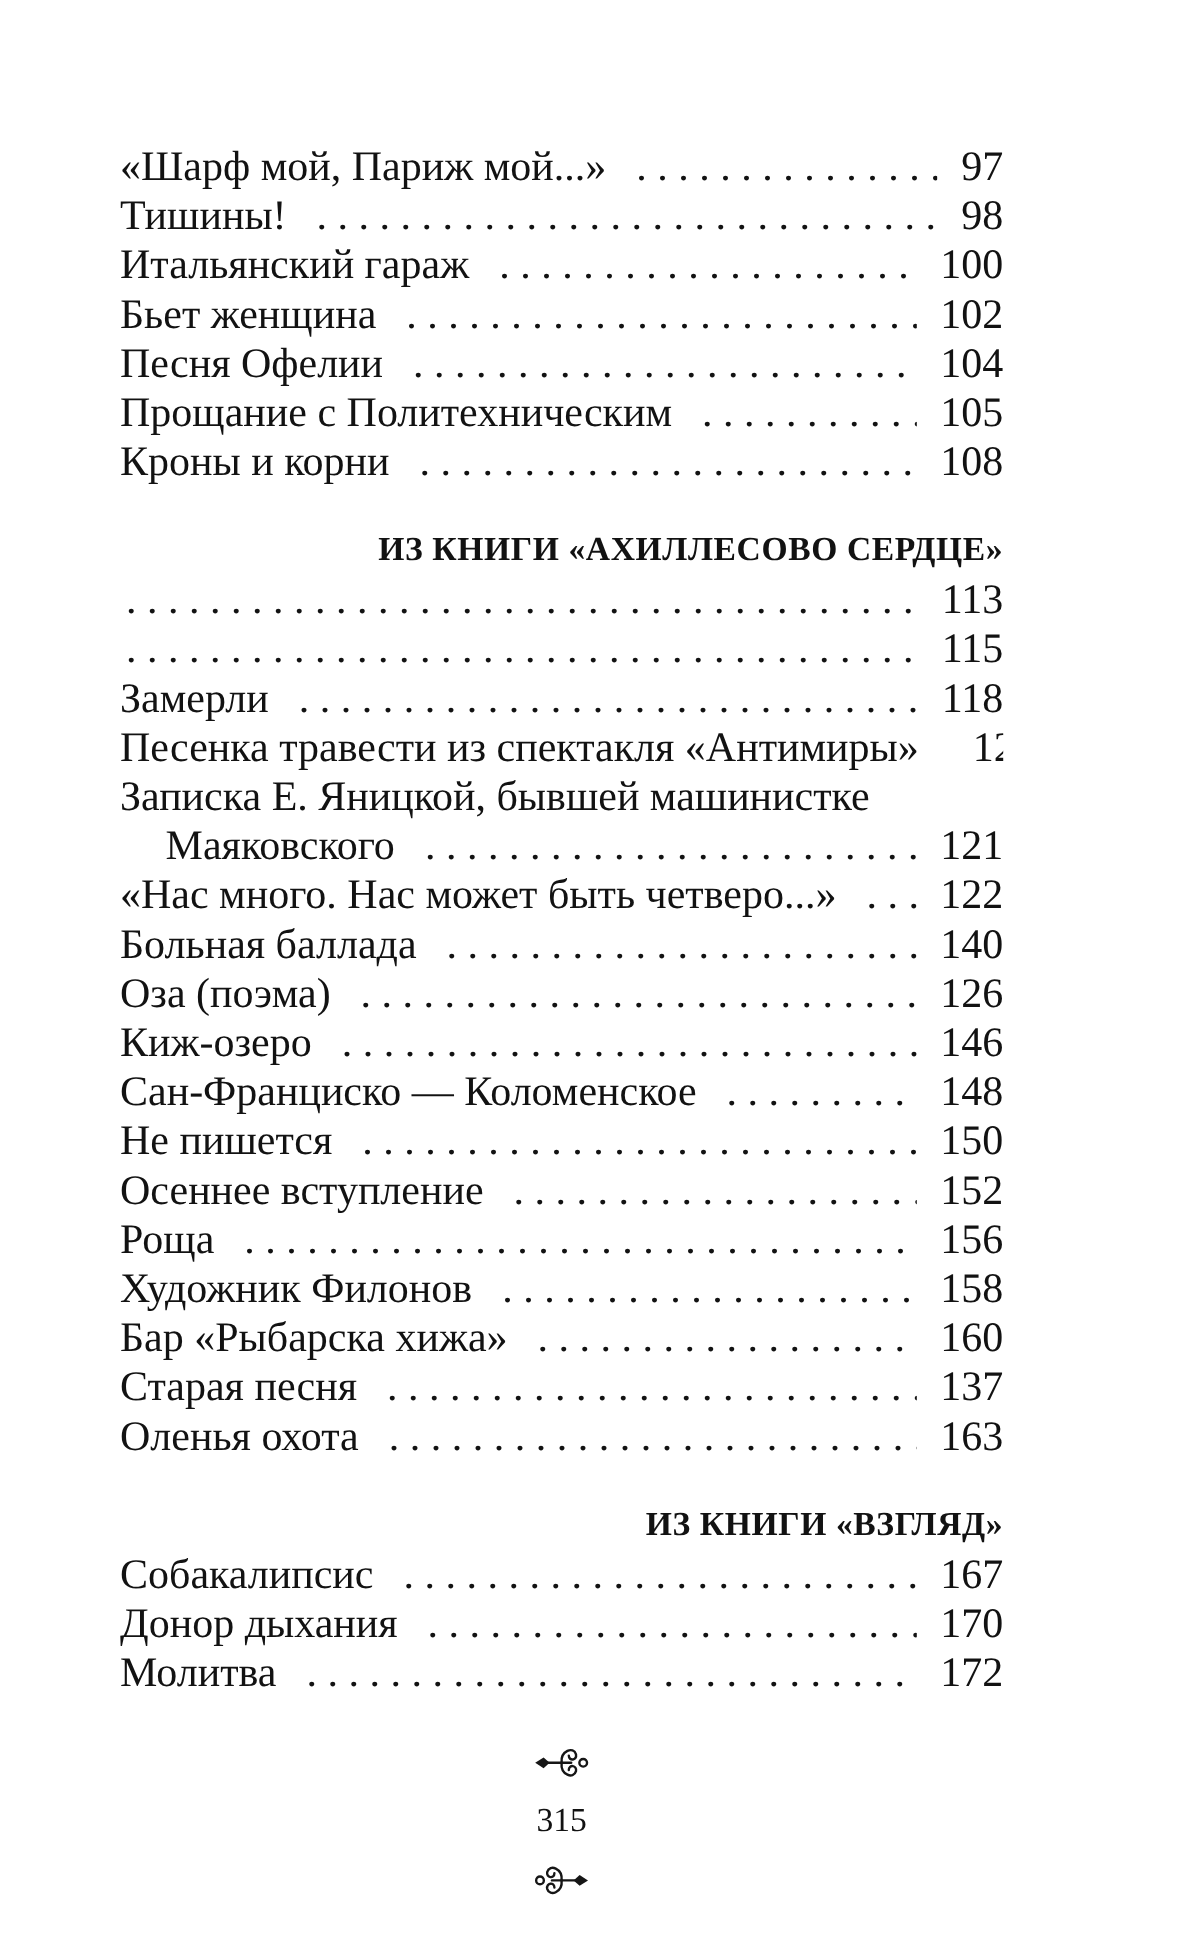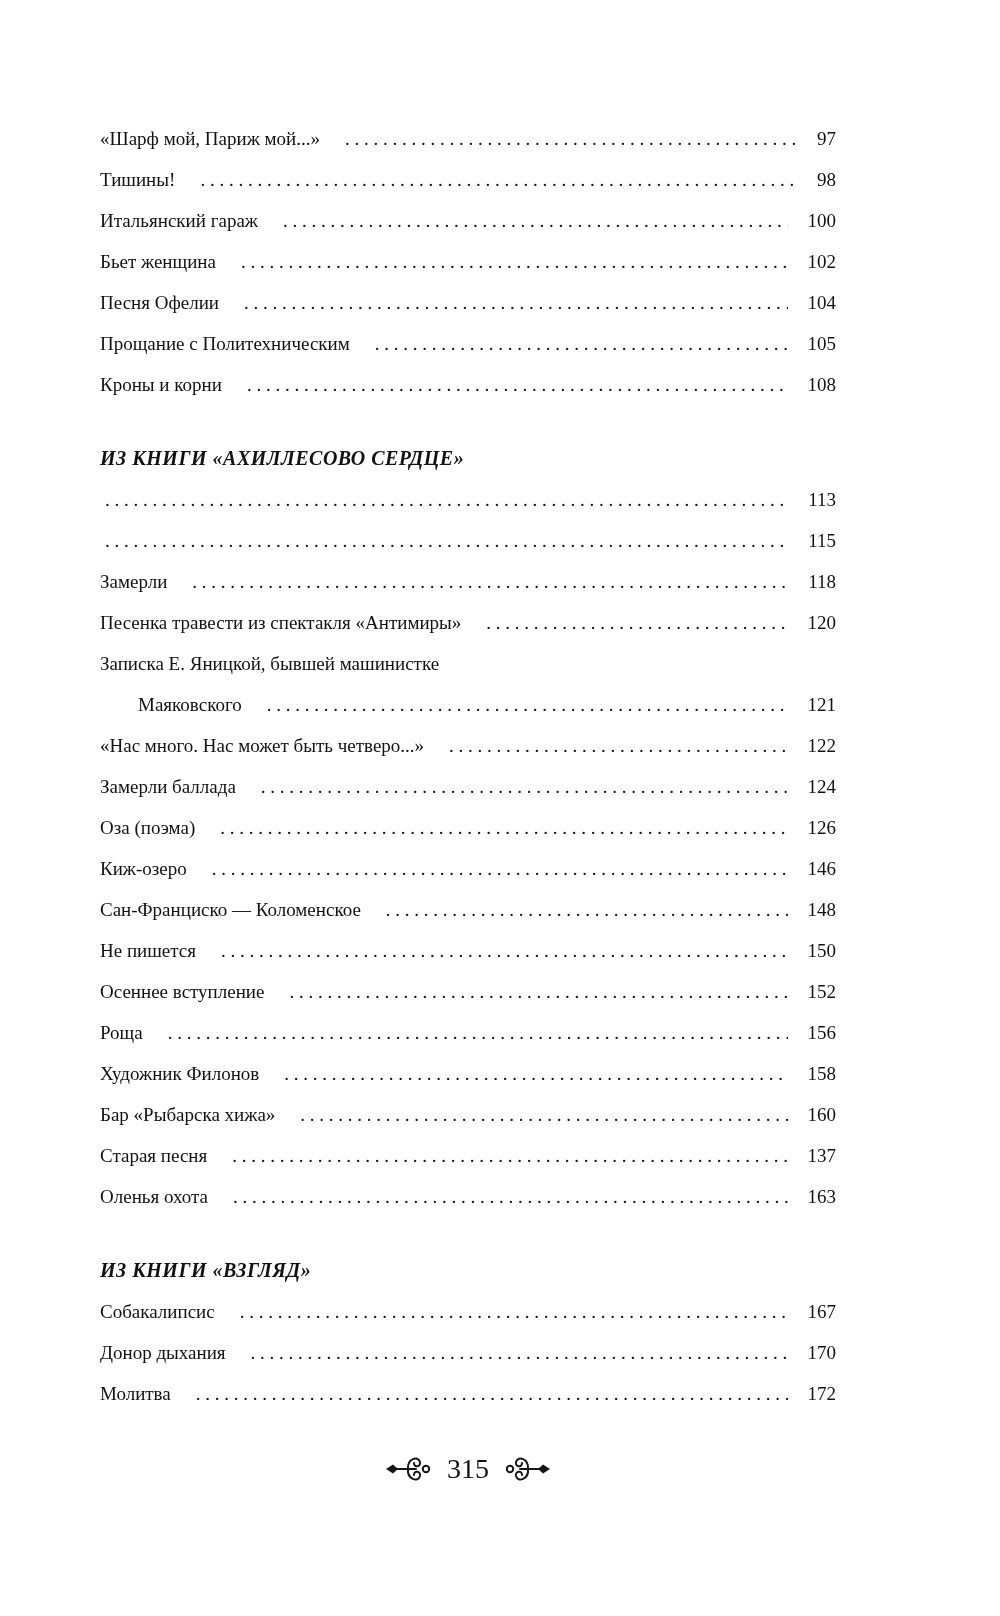--- a/index.html
+++ b/index.html
@@ -14,21 +14,21 @@
   .content {
     position:absolute;
     left:100px; top:118px;
     width:736px;
   }
   .row {
     display:flex;
     align-items:baseline;
     height:41px;
     line-height:41px;
-    font-size:19px;
+    font-size:35px;
     overflow:hidden;
     white-space:nowrap;
     gap:20px;
   }
   .row .t { flex:none; }
   .row.indent .t { padding-left:38px; }
   .row .dots {
     flex:1 1 auto;
     overflow:hidden;
     white-space:nowrap;
@@ -37,35 +37,35 @@
   }
   .row .dots::after {
     content:". . . . . . . . . . . . . . . . . . . . . . . . . . . . . . . . . . . . . . . . . . . . . . . . . . . . . . . . . . . . . . . . . . . . . . . .";
   }
   .row .p { flex:none; }
   .row.noleader .dots { visibility:hidden; }
   .group-heading {
     margin-top:33px;
     height:41px;
     line-height:41px;
-    text-align:left;
+    text-align:right;
     font-weight:bold;
-    font-size:20px;
+    font-size:28px;
     letter-spacing:0.5px;
-    font-style:italic;
   }
   .footer {
     position:absolute;
     left:100px; top:1452px;
     width:736px;
     display:flex;
     justify-content:center;
     align-items:center;
     gap:16px;
     font-size:28px;
+    flex-direction:column;
   }
   .orn { display:inline-flex; align-items:center; }
   .orn.flip svg { transform:scaleX(-1); }
 </style>
 </head>
 <body>
 
 <div class="page">
   <div class="content">
 
@@ -135,23 +135,23 @@
           <span class="t">Маяковского</span>
           <span class="dots"></span>
           <span class="p">121</span>
         </div>
       <div class="row">
           <span class="t">«Нас много. Нас может быть четверо...»</span>
           <span class="dots"></span>
           <span class="p">122</span>
         </div>
       <div class="row">
-          <span class="t">Замерли баллада</span>
-          <span class="dots"></span>
-          <span class="p">124</span>
+          <span class="t">Больная баллада</span>
+          <span class="dots"></span>
+          <span class="p">140</span>
         </div>
       <div class="row">
           <span class="t">Оза (поэма)</span>
           <span class="dots"></span>
           <span class="p">126</span>
         </div>
       <div class="row">
           <span class="t">Киж-озеро</span>
           <span class="dots"></span>
           <span class="p">146</span>

